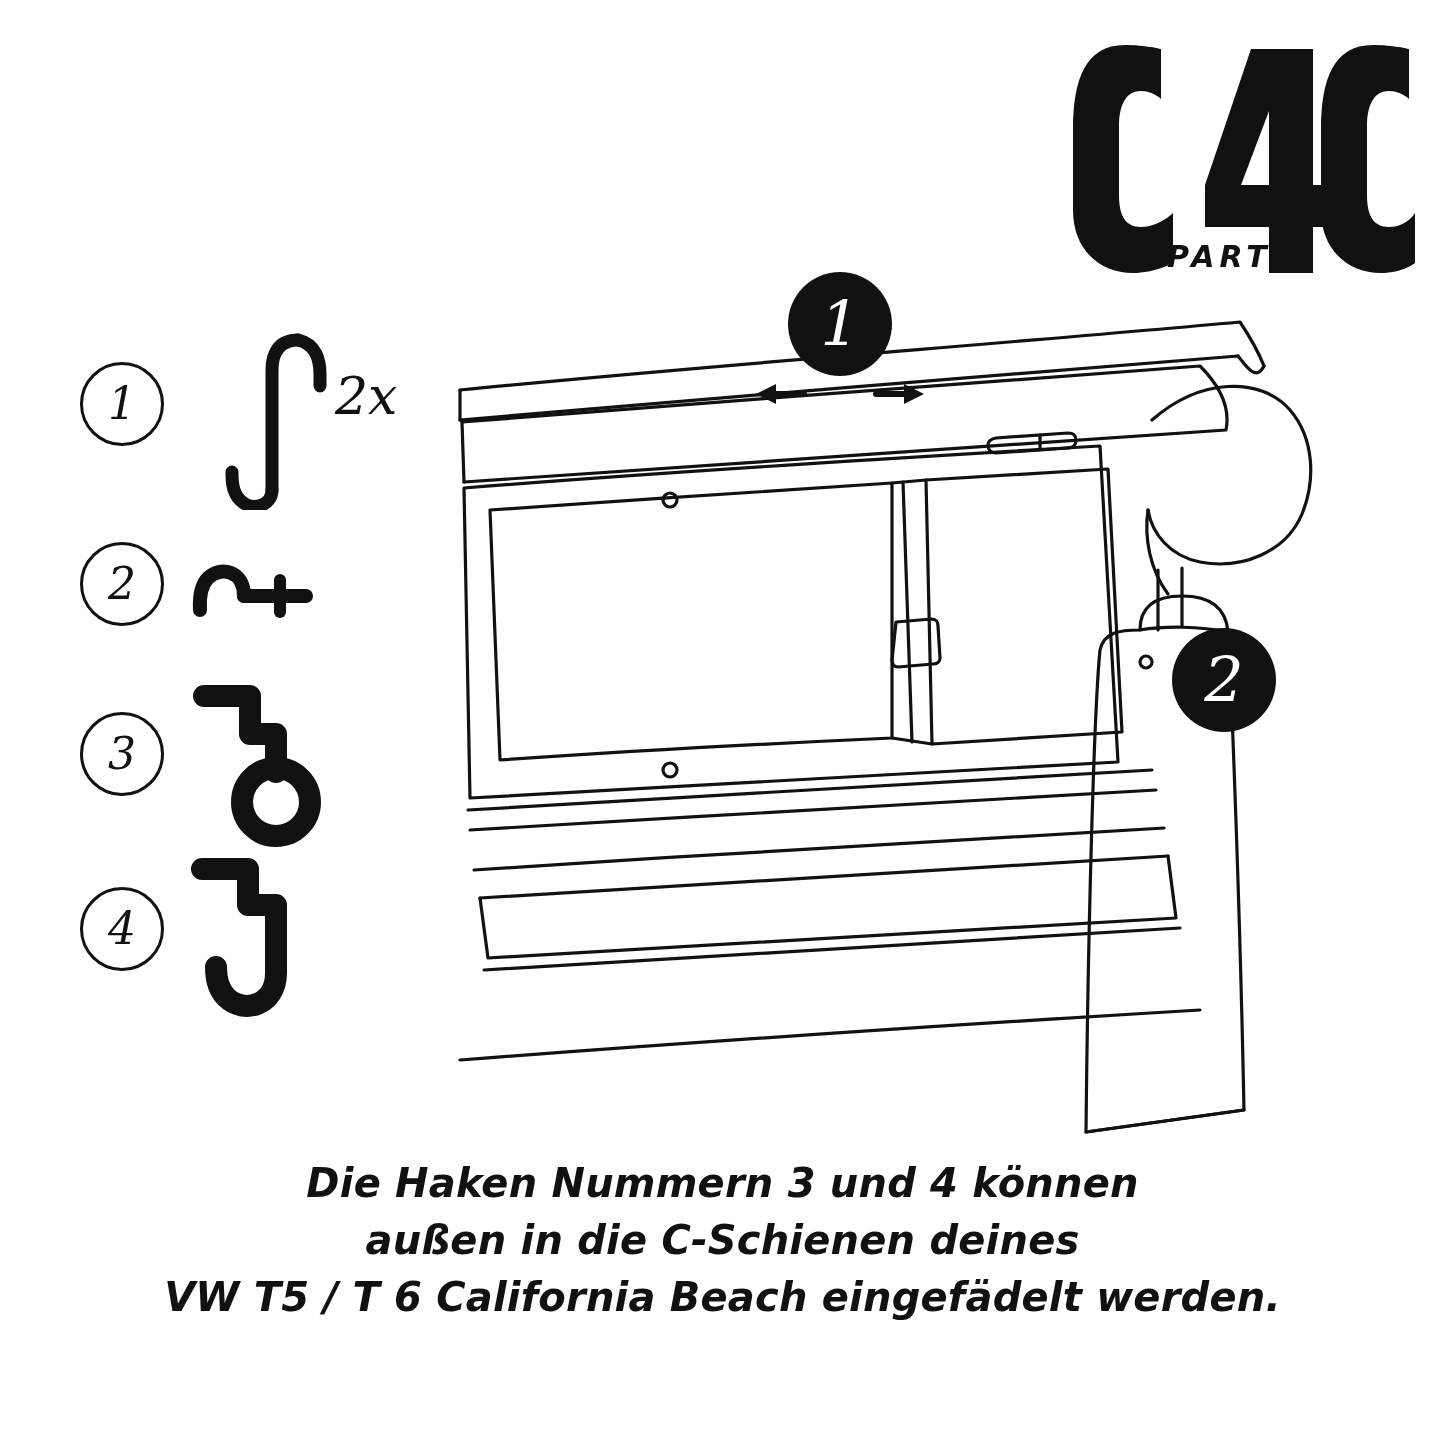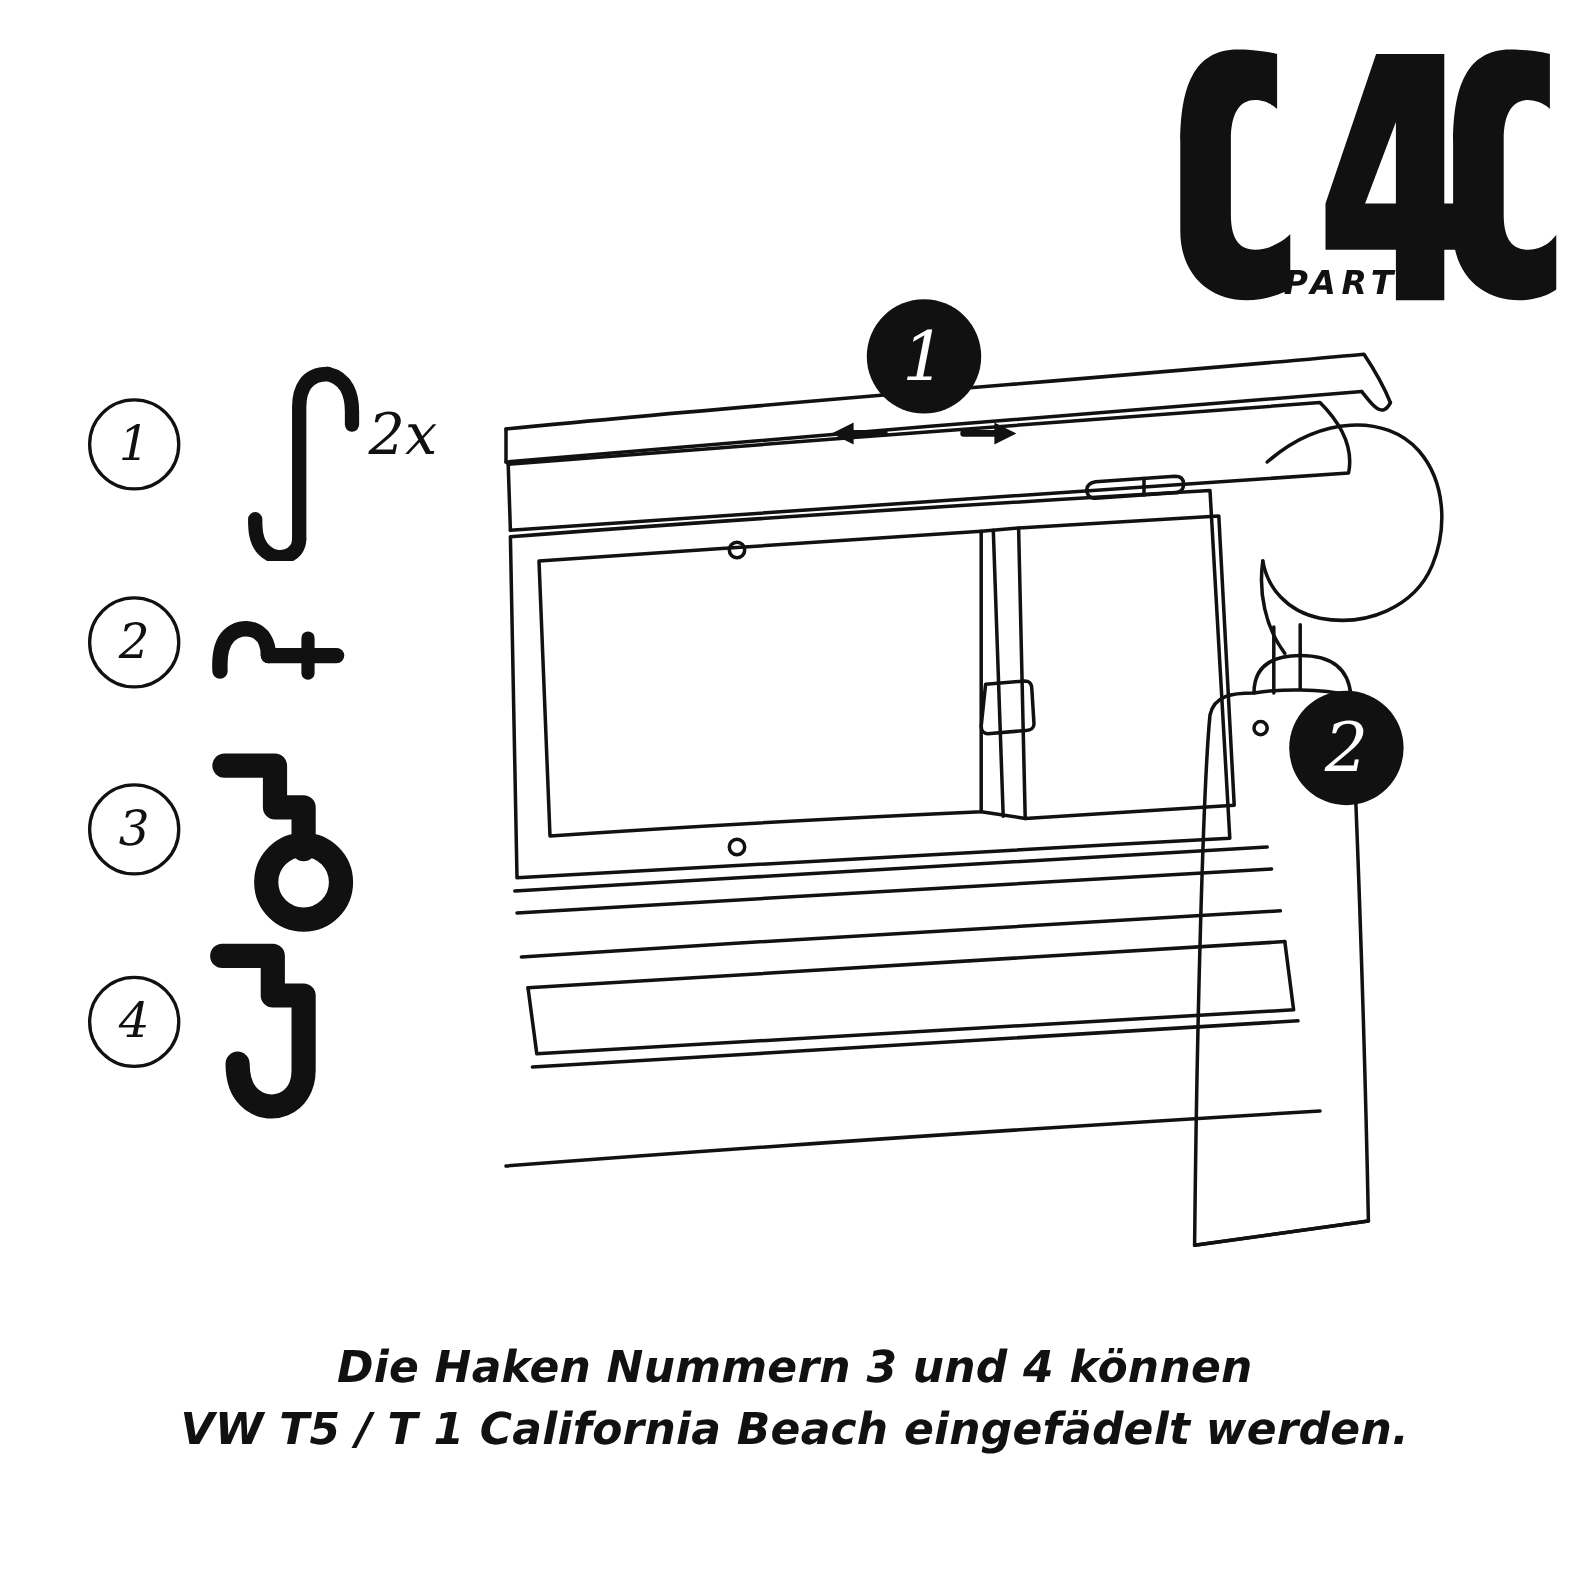--- a/index.html
+++ b/index.html
@@ -106,21 +106,21 @@
     left: 748px;
     top: 372px;
     width: 184px;
     height: 44px;
   }
 
   .caption {
     position: absolute;
     left: 60px;
     right: 60px;
-    top: 1215px;
+    top: 1155px;
     text-align: center;
     font-size: 40px;
     line-height: 1.42;
     font-weight: 700;
     letter-spacing: 0.2px;
   }
   .caption div { white-space: nowrap; }
 </style>
 </head>
 <body>
@@ -249,16 +249,17 @@
         <line x1="24" y1="22" x2="56" y2="22"></line>
         <polygon points="8,22 28,12 28,32" stroke="none"></polygon>
         <line x1="128" y1="22" x2="160" y2="22"></line>
         <polygon points="176,22 156,12 156,32" stroke="none"></polygon>
       </g>
     </svg>
   </div>
 
   <div class="caption">
     <div>Die Haken Nummern 3 und 4 können</div>
-    <div>VW T5 / T 1 California Beach eingefädelt werden.</div>
+    <div>außen in die C-Schienen deines</div>
+    <div>VW T5 / T 6 California Beach eingefädelt werden.</div>
   </div>
 
 </div>
 
 </body></html>

